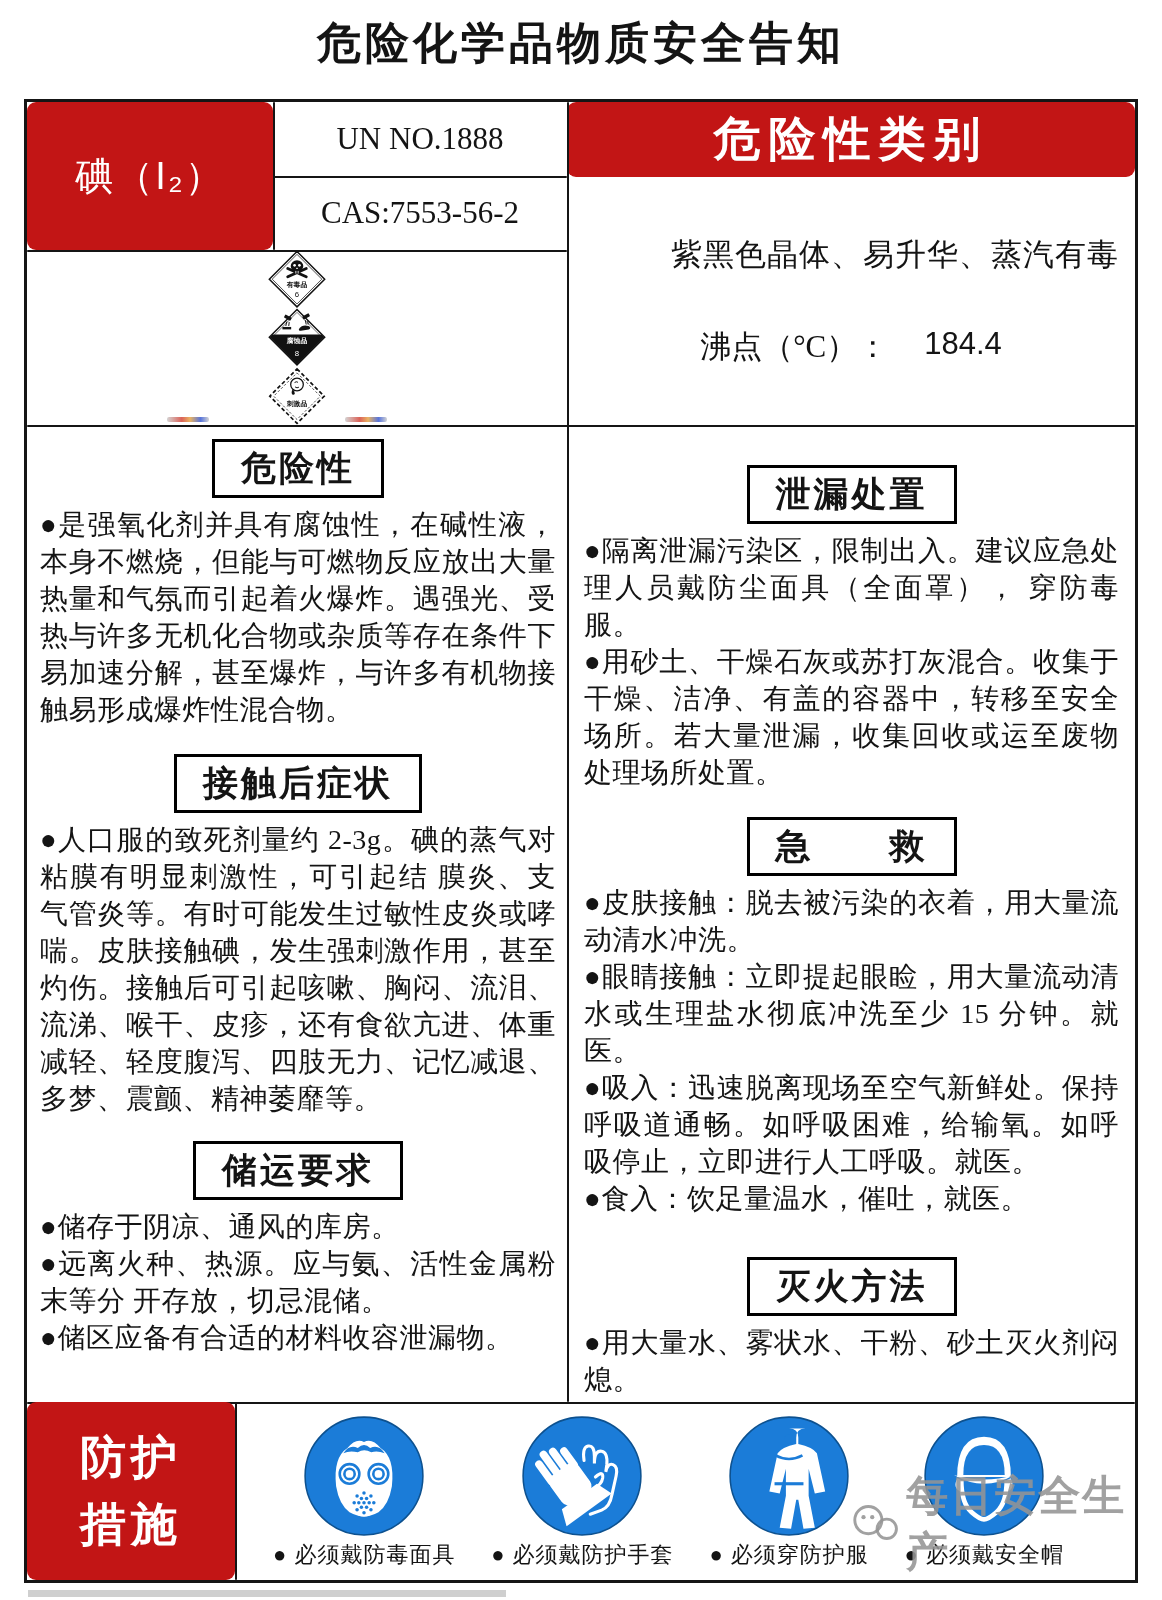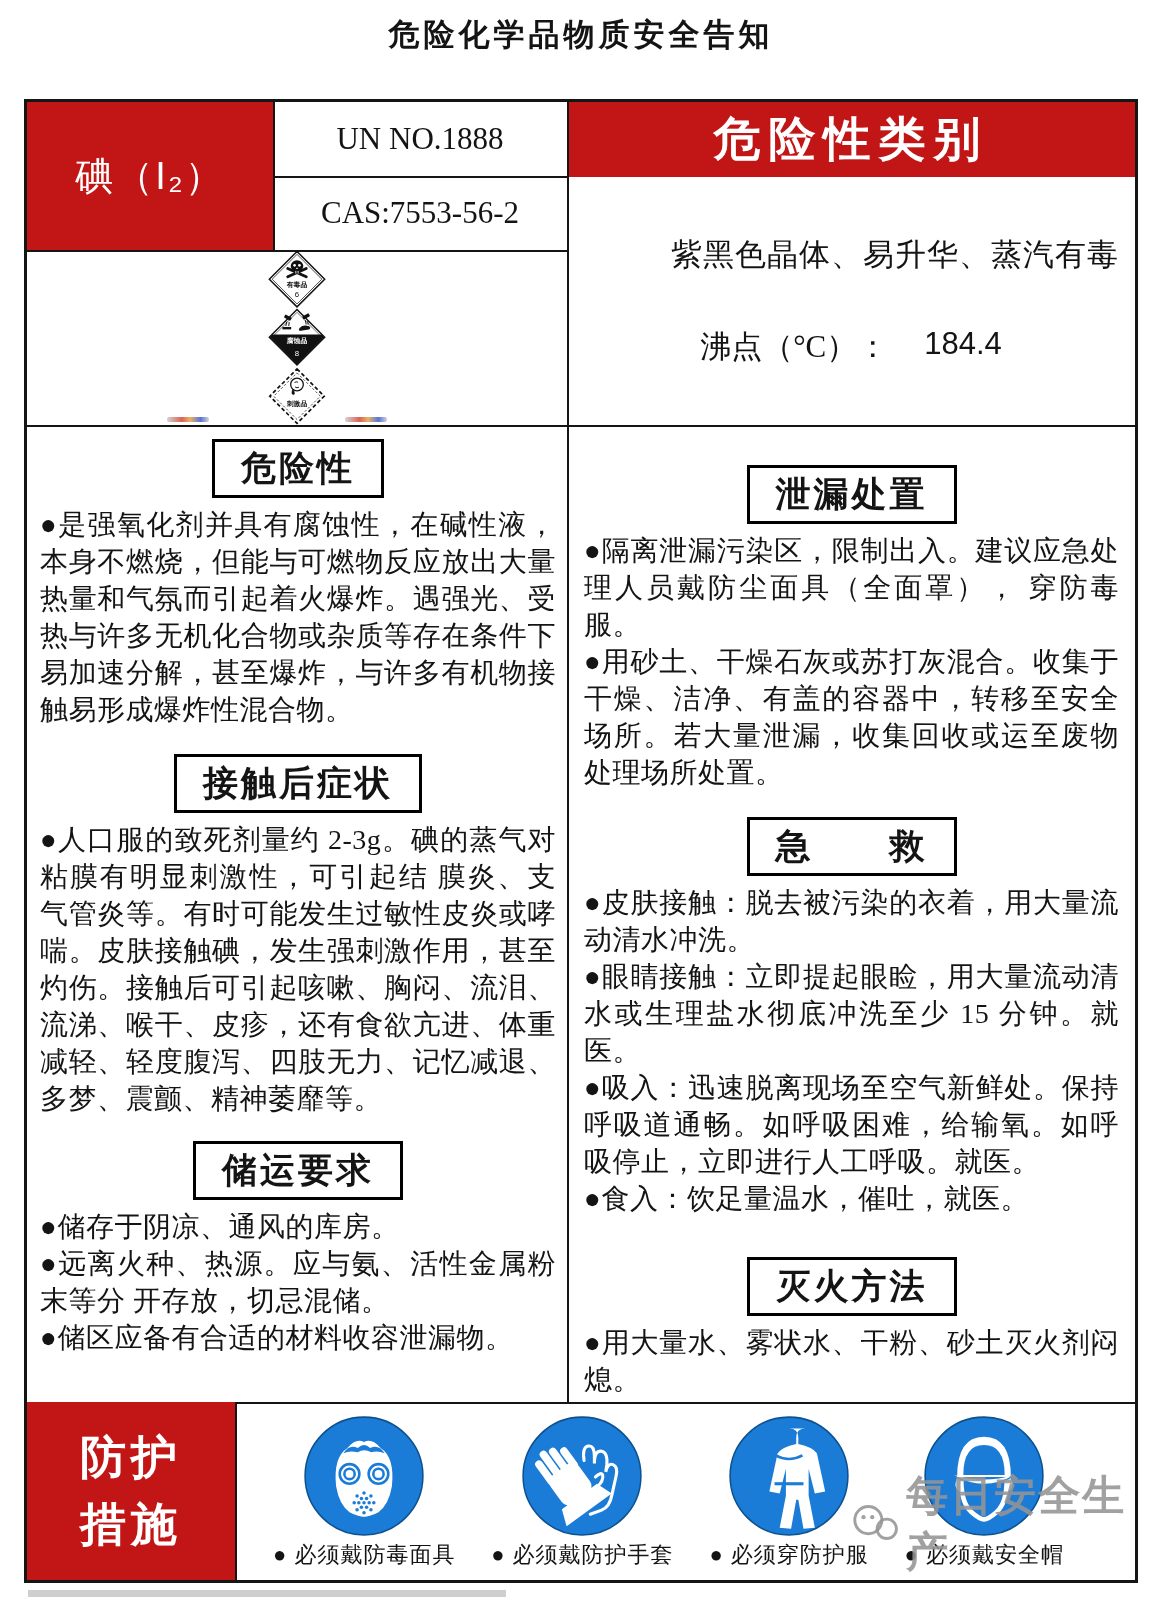--- a/index.html
+++ b/index.html
@@ -1,24 +1,24 @@
 <!DOCTYPE html>
 <html style="--red: #c21515; --blue: #1b7cd8;"><head>
 <meta charset="utf-8">
 <style>
   :root{ --red:#c21515; --blue:#1b7cd8; --ink:#141414; }
   *{ box-sizing:border-box; margin:0; padding:0; }
   html,body{ background:#ffffff; }
   .page{ position:relative; width:1162px; height:1600px; background:#fff; overflow:hidden;
          font-family:"Liberation Sans","DejaVu Sans",sans-serif; color:var(--ink); }
   .page-title{ position:absolute; top:14px; left:0; width:100%; text-align:center;
-               font-size:31px; font-weight:bold; letter-spacing:4px; }
+               font-size:44px; font-weight:bold; letter-spacing:4px; }
   .sheet{ position:absolute; left:24px; top:99px; width:1114px; height:1484px;
           border:3px solid #151515; }
-  .abs{ position:absolute; }
+  .abs{ position:absolute;border-radius:9px; }
   
   .red-cell{ background:var(--red); color:#fff; display:flex; align-items:center; justify-content:center; }
   .chem-cell{ left:0; top:0; width:246px; height:148px; font-size:38px; letter-spacing:2px; }
   .un-cell,.cas-cell{ left:246px; width:294px; height:74px; display:flex; align-items:center; justify-content:center;
         font-family:"Liberation Serif","DejaVu Serif",serif; font-size:31px; }
   .un-cell{ top:0; } .cas-cell{ top:74px; }
   .class-header{ left:540px; top:0; width:568px; height:75px; font-size:47px; font-weight:bold; letter-spacing:8px; }
   .class-info{ left:540px; top:75px; width:568px; height:248px; display:flex; flex-direction:column;
                justify-content:space-evenly; padding:8px 16px; }
   .desc-line{ font-family:"Liberation Serif","DejaVu Serif",serif; font-size:31px; text-align:right; letter-spacing:1px; }

